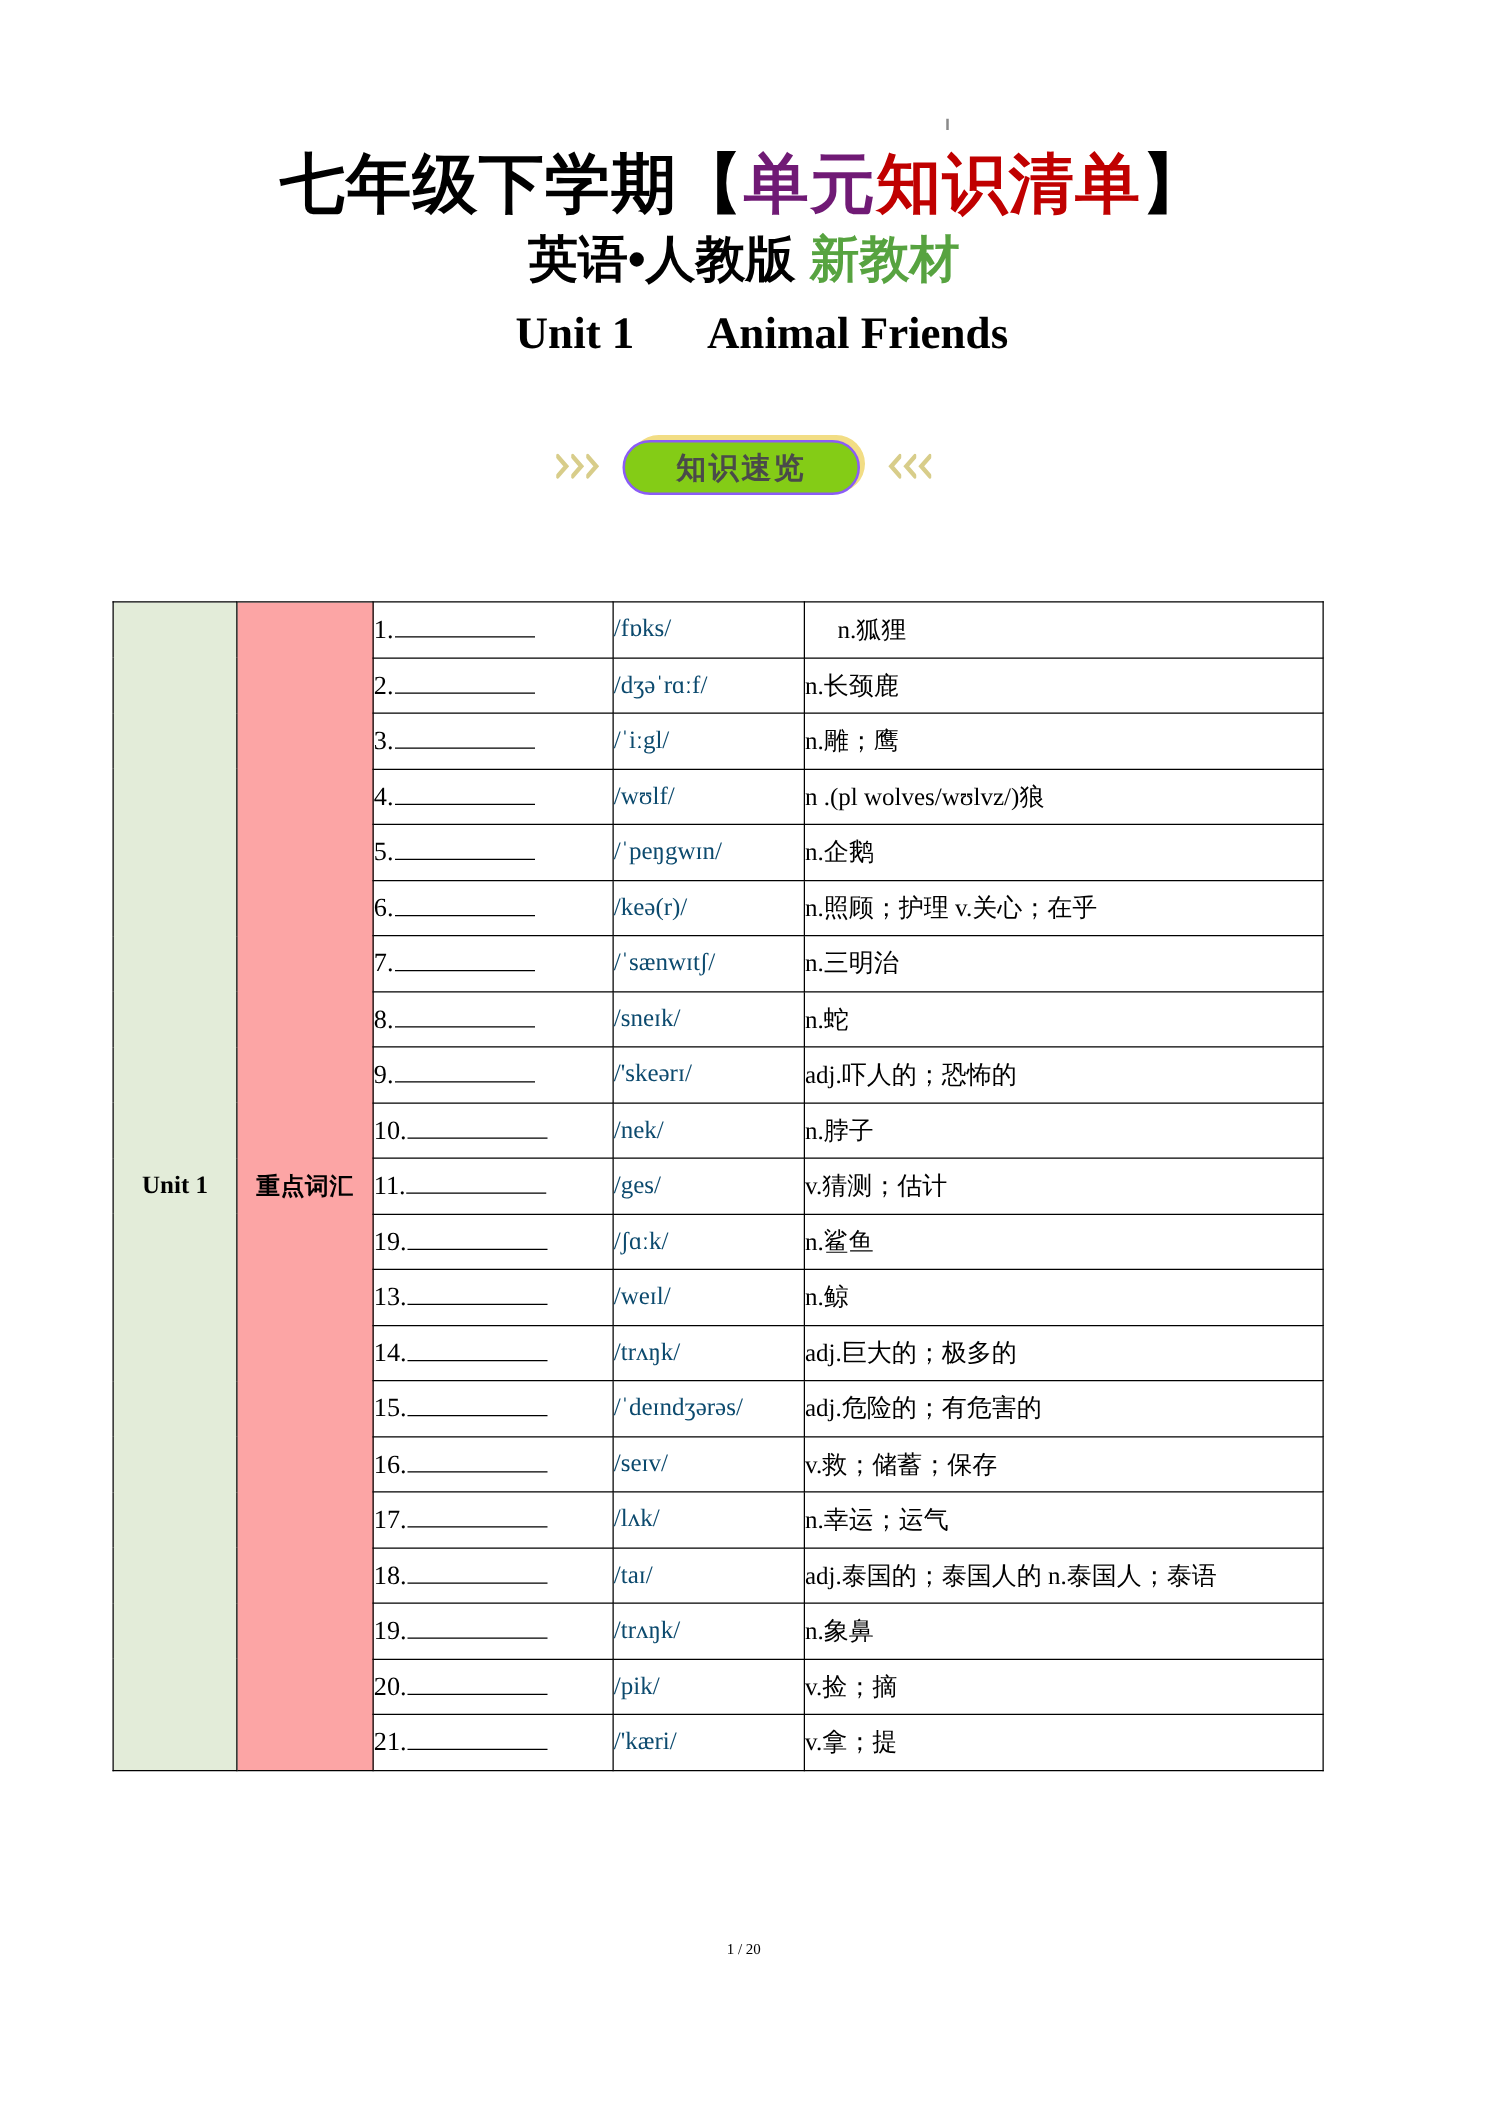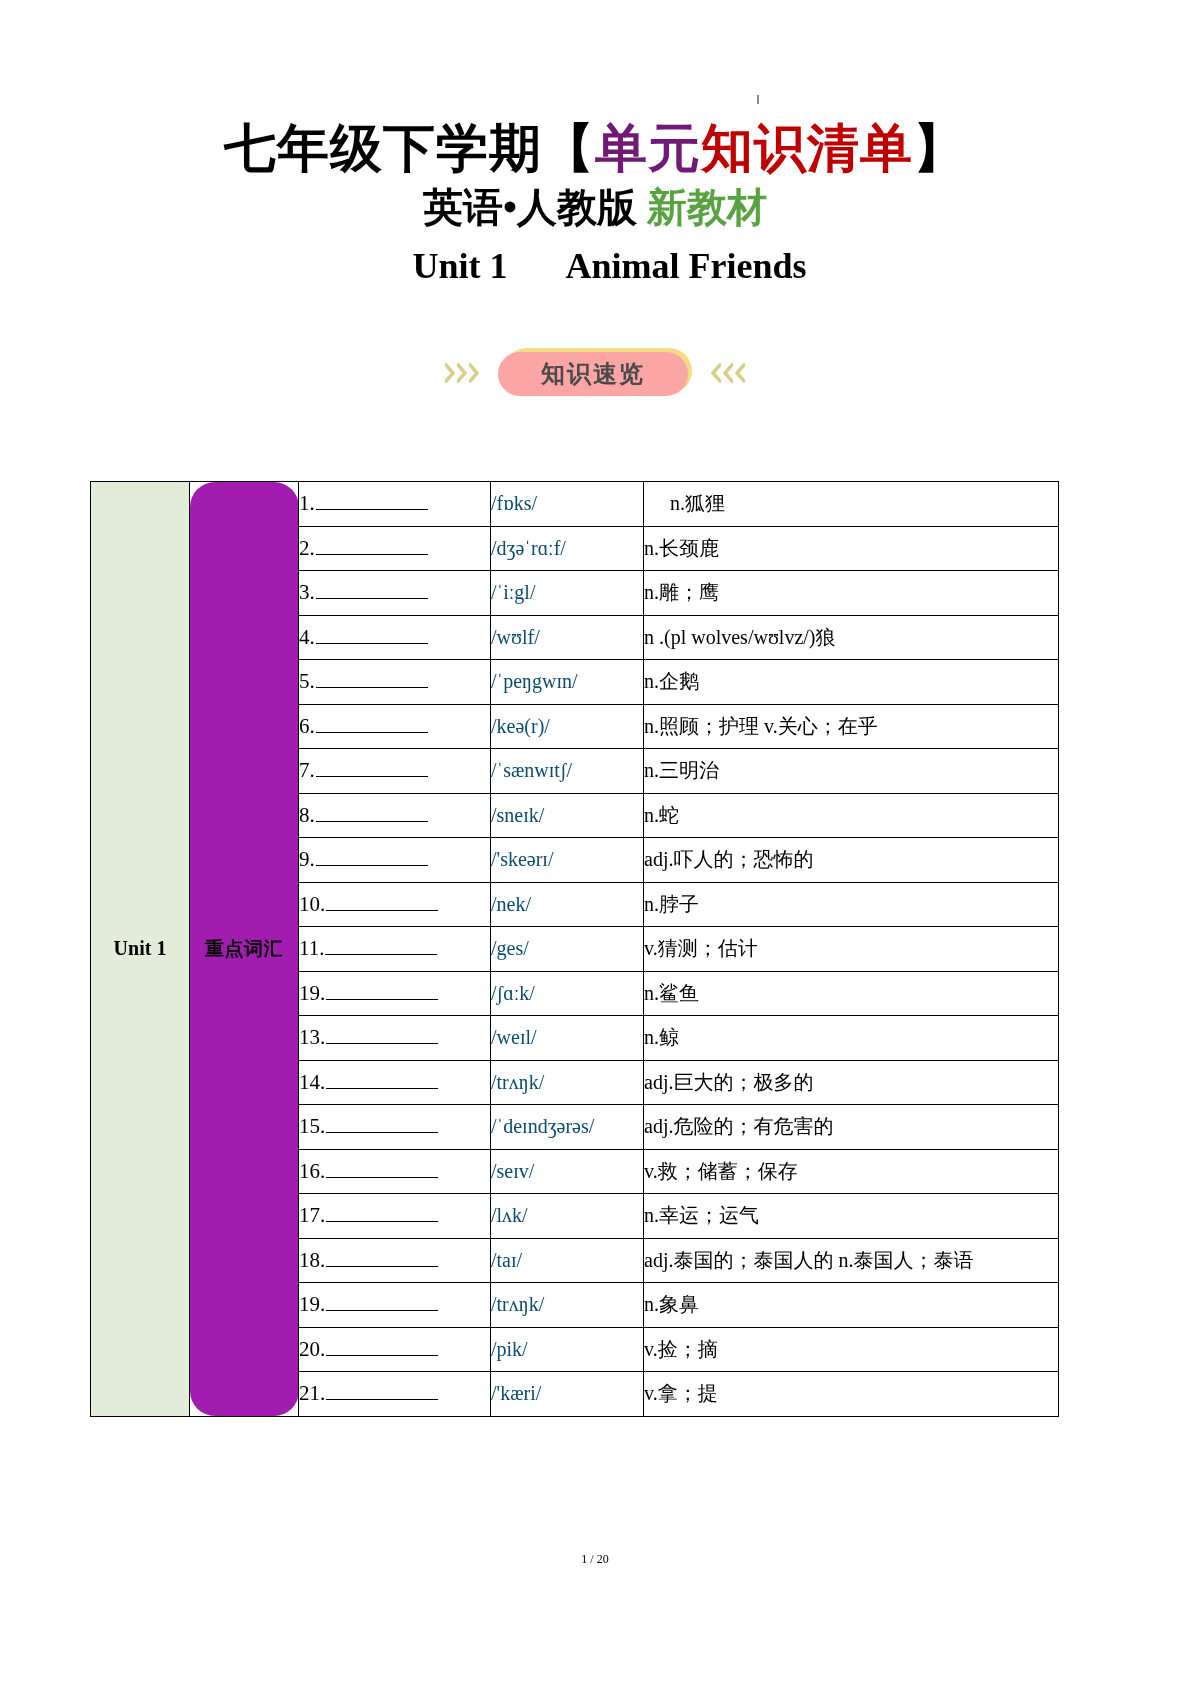--- a/index.html
+++ b/index.html
@@ -33,21 +33,21 @@
     font-size: 52px;
     line-height: 1.18;
     letter-spacing: 1px;
     color: #000000;
     white-space: nowrap;
   }
   .title-line1 .blue { color: #701a75; }
   .title-line1 .red  { color: #c00000; margin-top: 37px; }
 
   .title-line2 {
-    font-family: Liberation Serif, serif;
+    font-family: Liberation Sans, sans-serif;
     font-weight: bold;
     font-size: 40px;
     line-height: 1.25;
     color: #000000;
     margin-top: 4px;
     white-space: nowrap;
   }
   .title-line2 .green { color: #57a340; }
 
   .title-line3 {
@@ -104,23 +104,23 @@
     height: 46px;
     border-radius: 25px;
     background: #f2dd84;
   }
   .pill {
     position: absolute;
     left: 0px;
     top: 4px;
     width: 186px;
     height: 40px;
-    border: 2px solid #fca5a5;
+    border: 2px solid #8b5cf6;
     border-radius: 24px;
-    background: #fca5a5;
+    background: #84cc16;
     display: flex;
     align-items: center;
     justify-content: center;
   }
   .pill-text {
     font-family: "Liberation Sans", "DejaVu Sans", sans-serif;
     font-weight: bold;
     font-size: 24px;
     color: #4a4a4a;
     letter-spacing: 2px;
@@ -152,28 +152,27 @@
 
   td.unit-cell {
     background: #e3ecd9;
     text-align: center;
     font-family: "Liberation Serif", "DejaVu Serif", serif;
     font-weight: bold;
     font-size: 20px;
     color: #000;
   }
   td.cat-cell {
-    background: #a21caf;
+    background: #fca5a5;
     text-align: center;
     font-family: "Liberation Sans", "DejaVu Sans", sans-serif;
     font-weight: bold;
     font-size: 19px;
     color: #000;
     letter-spacing: 0.5px;
-    border-radius: 25px;
   }
 
   tr.vrow { height: 44.5px; }
 
   td.num-cell {
     font-family: "Liberation Serif", "DejaVu Serif", serif;
     font-size: 21px;
     color: #000;
     padding-left: 14px;
   }

